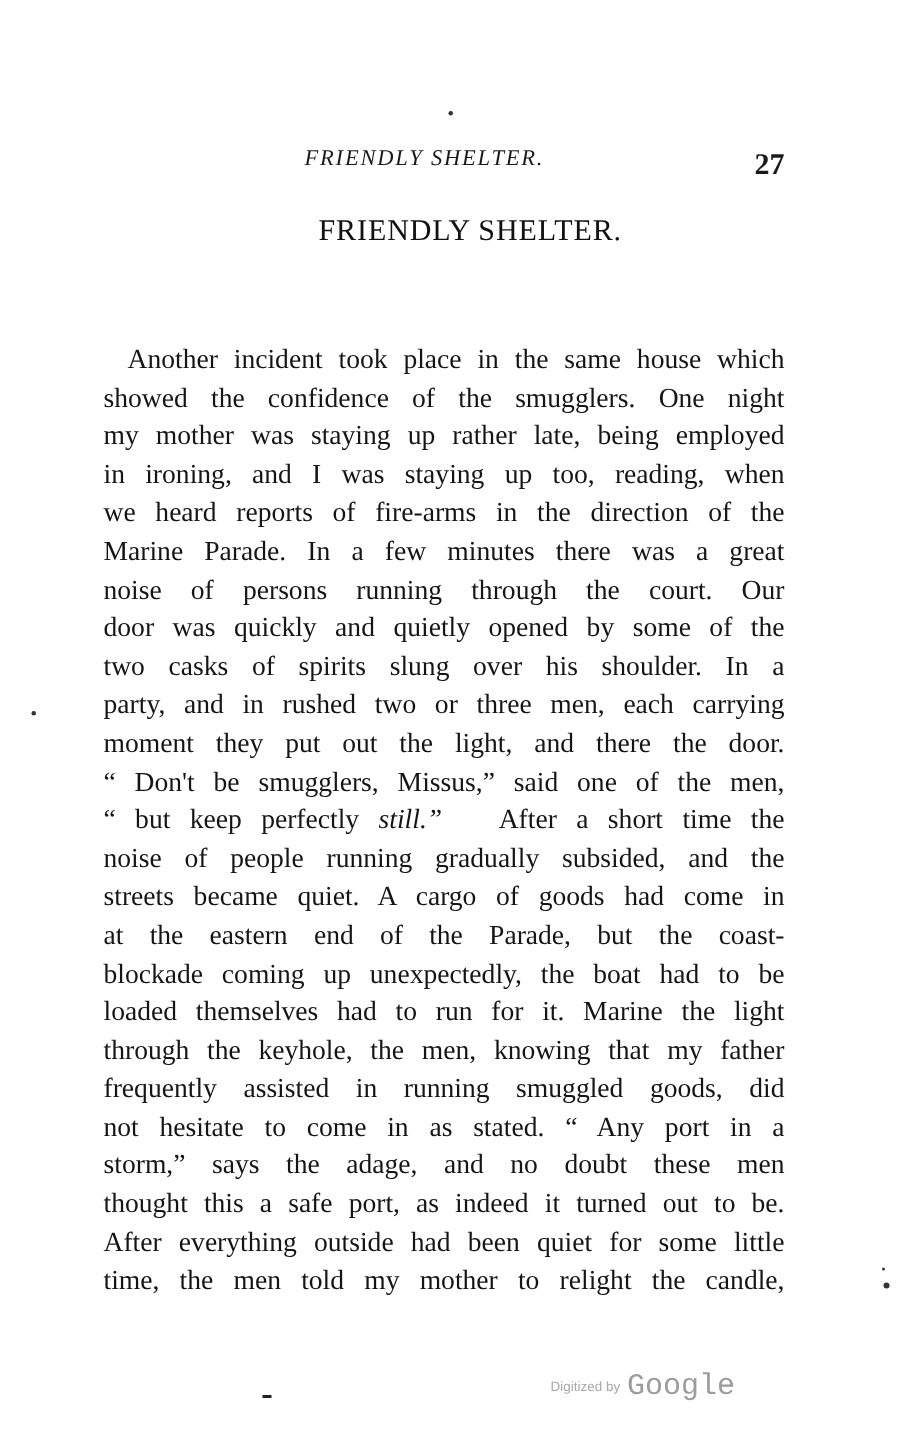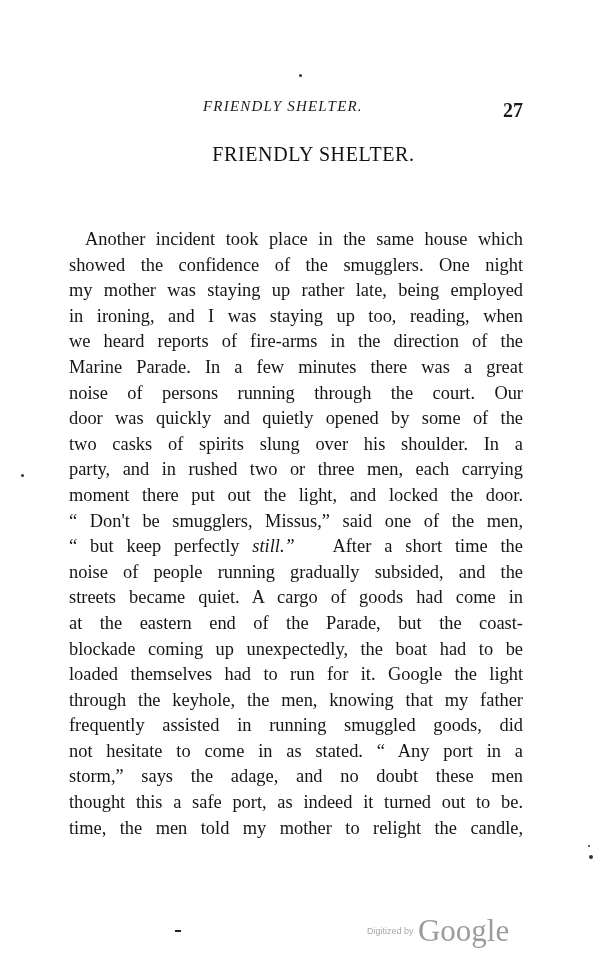--- a/index.html
+++ b/index.html
@@ -79,22 +79,22 @@
       color: #a8a8a8;
       font-family: "Liberation Sans", "DejaVu Sans", sans-serif;
       white-space: nowrap;
     }
     .watermark .small {
       font-size: 9px;
       letter-spacing: 0px;
       vertical-align: middle;
     }
     .watermark .brand {
-      font-family: Liberation Serif, serif;
-      font-size: 31px;
+      font-family: Liberation Mono, monospace;
+      font-size: 20px;
       vertical-align: middle;
       color: #9c9c9c;
     }
     .bottom-mark {
       position: absolute;
       top: 930px;
       left: 175px;
       width: 6px;
       height: 1.5px;
       background: #222;
@@ -117,33 +117,34 @@
   <span class="line indent">Another incident took place in the same house which</span>
   <span class="line">showed the confidence of the smugglers.  One night</span>
   <span class="line">my mother was staying up rather late, being employed</span>
   <span class="line">in ironing, and I was staying up too, reading, when</span>
   <span class="line">we heard reports of fire-arms in the direction of the</span>
   <span class="line">Marine Parade.  In a few minutes there was a great</span>
   <span class="line">noise of persons running through the court.  Our</span>
   <span class="line">door was quickly and quietly opened by some of the</span>
   <span class="line">two casks of spirits slung over his shoulder.  In a</span>
   <span class="line">party, and in rushed two or three men, each carrying</span>
-  <span class="line">moment there put out the light, and locked the door.</span>
+  <span class="line">moment they put out the light, and there the door.</span>
   <span class="line">“ Don't be smugglers, Missus,” said one of the men,</span>
   <span class="line"><span>“ but keep perfectly</span> <span class="it">still.”</span>&nbsp;&nbsp; <span>After a short time the</span></span>
   <span class="line">noise of people running gradually subsided, and the</span>
   <span class="line">streets became quiet.  A cargo of goods had come in</span>
   <span class="line">at the eastern end of the Parade, but the coast-</span>
   <span class="line">blockade coming up unexpectedly, the boat had to be</span>
-  <span class="line">loaded themselves had to run for it.  Google the light</span>
+  <span class="line">loaded themselves had to run for it.  Marine the light</span>
   <span class="line">through the keyhole, the men, knowing that my father</span>
   <span class="line">frequently assisted in running smuggled goods, did</span>
   <span class="line">not hesitate to come in as stated.  “ Any port in a</span>
   <span class="line">storm,” says the adage, and no doubt these men</span>
   <span class="line">thought this a safe port, as indeed it turned out to be.</span>
+  <span class="line">After everything outside had been quiet for some little</span>
   <span class="line">time, the men told my mother to relight the candle,</span>
 </div>
 
 <div class="bottom-mark"></div>
 
 <div class="watermark">
   <span class="small">Digitized by</span>
   <span class="brand">Google</span>
 </div>
 

